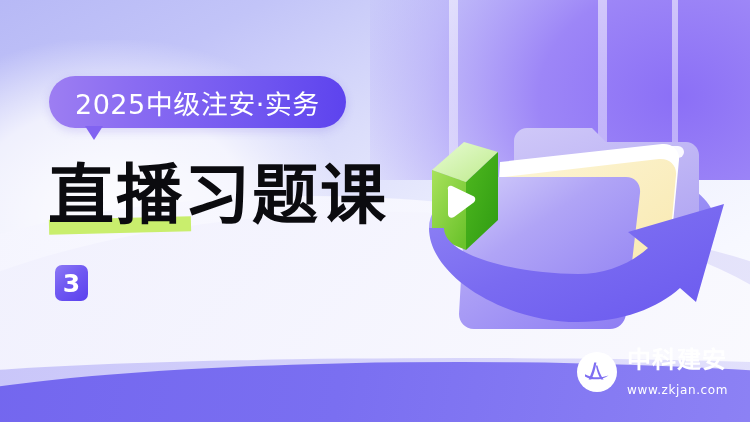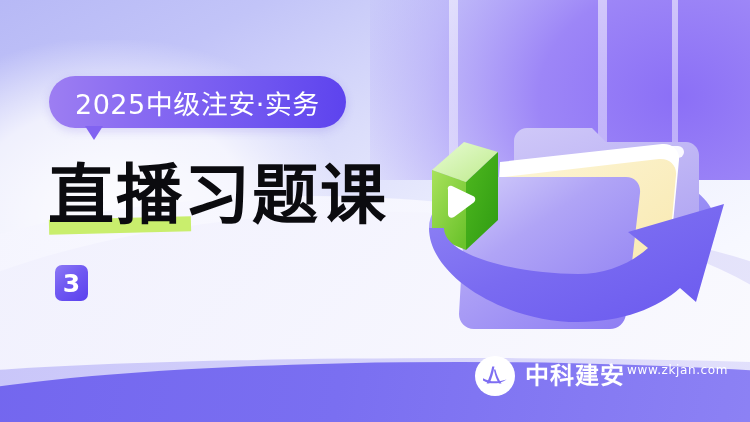--- a/index.html
+++ b/index.html
@@ -116,21 +116,21 @@
   #brand{
     position:absolute;right:22px;bottom:26px;
     display:flex;align-items:center;gap:10px;
   }
   #brand-mark{
     width:40px;height:40px;border-radius:50%;
     background:#ffffff;
     display:flex;align-items:center;justify-content:center;
     flex:0 0 auto;
   }
-  #brand-textblock{display:flex;flex-direction:row;gap:2px;}
+  #brand-textblock{display:flex;flex-direction:column;gap:12px;}
   #brand-name{
     color:#fff;font-size:24px;font-weight:700;letter-spacing:1px;line-height:1;
     font-family:"DejaVu Sans","Liberation Sans",sans-serif;
   }
   #brand-url{
     color:#fff;font-size:12px;letter-spacing:.6px;line-height:1;
     font-family:"DejaVu Sans","Liberation Sans",sans-serif;
   }
 </style>
 </head>

